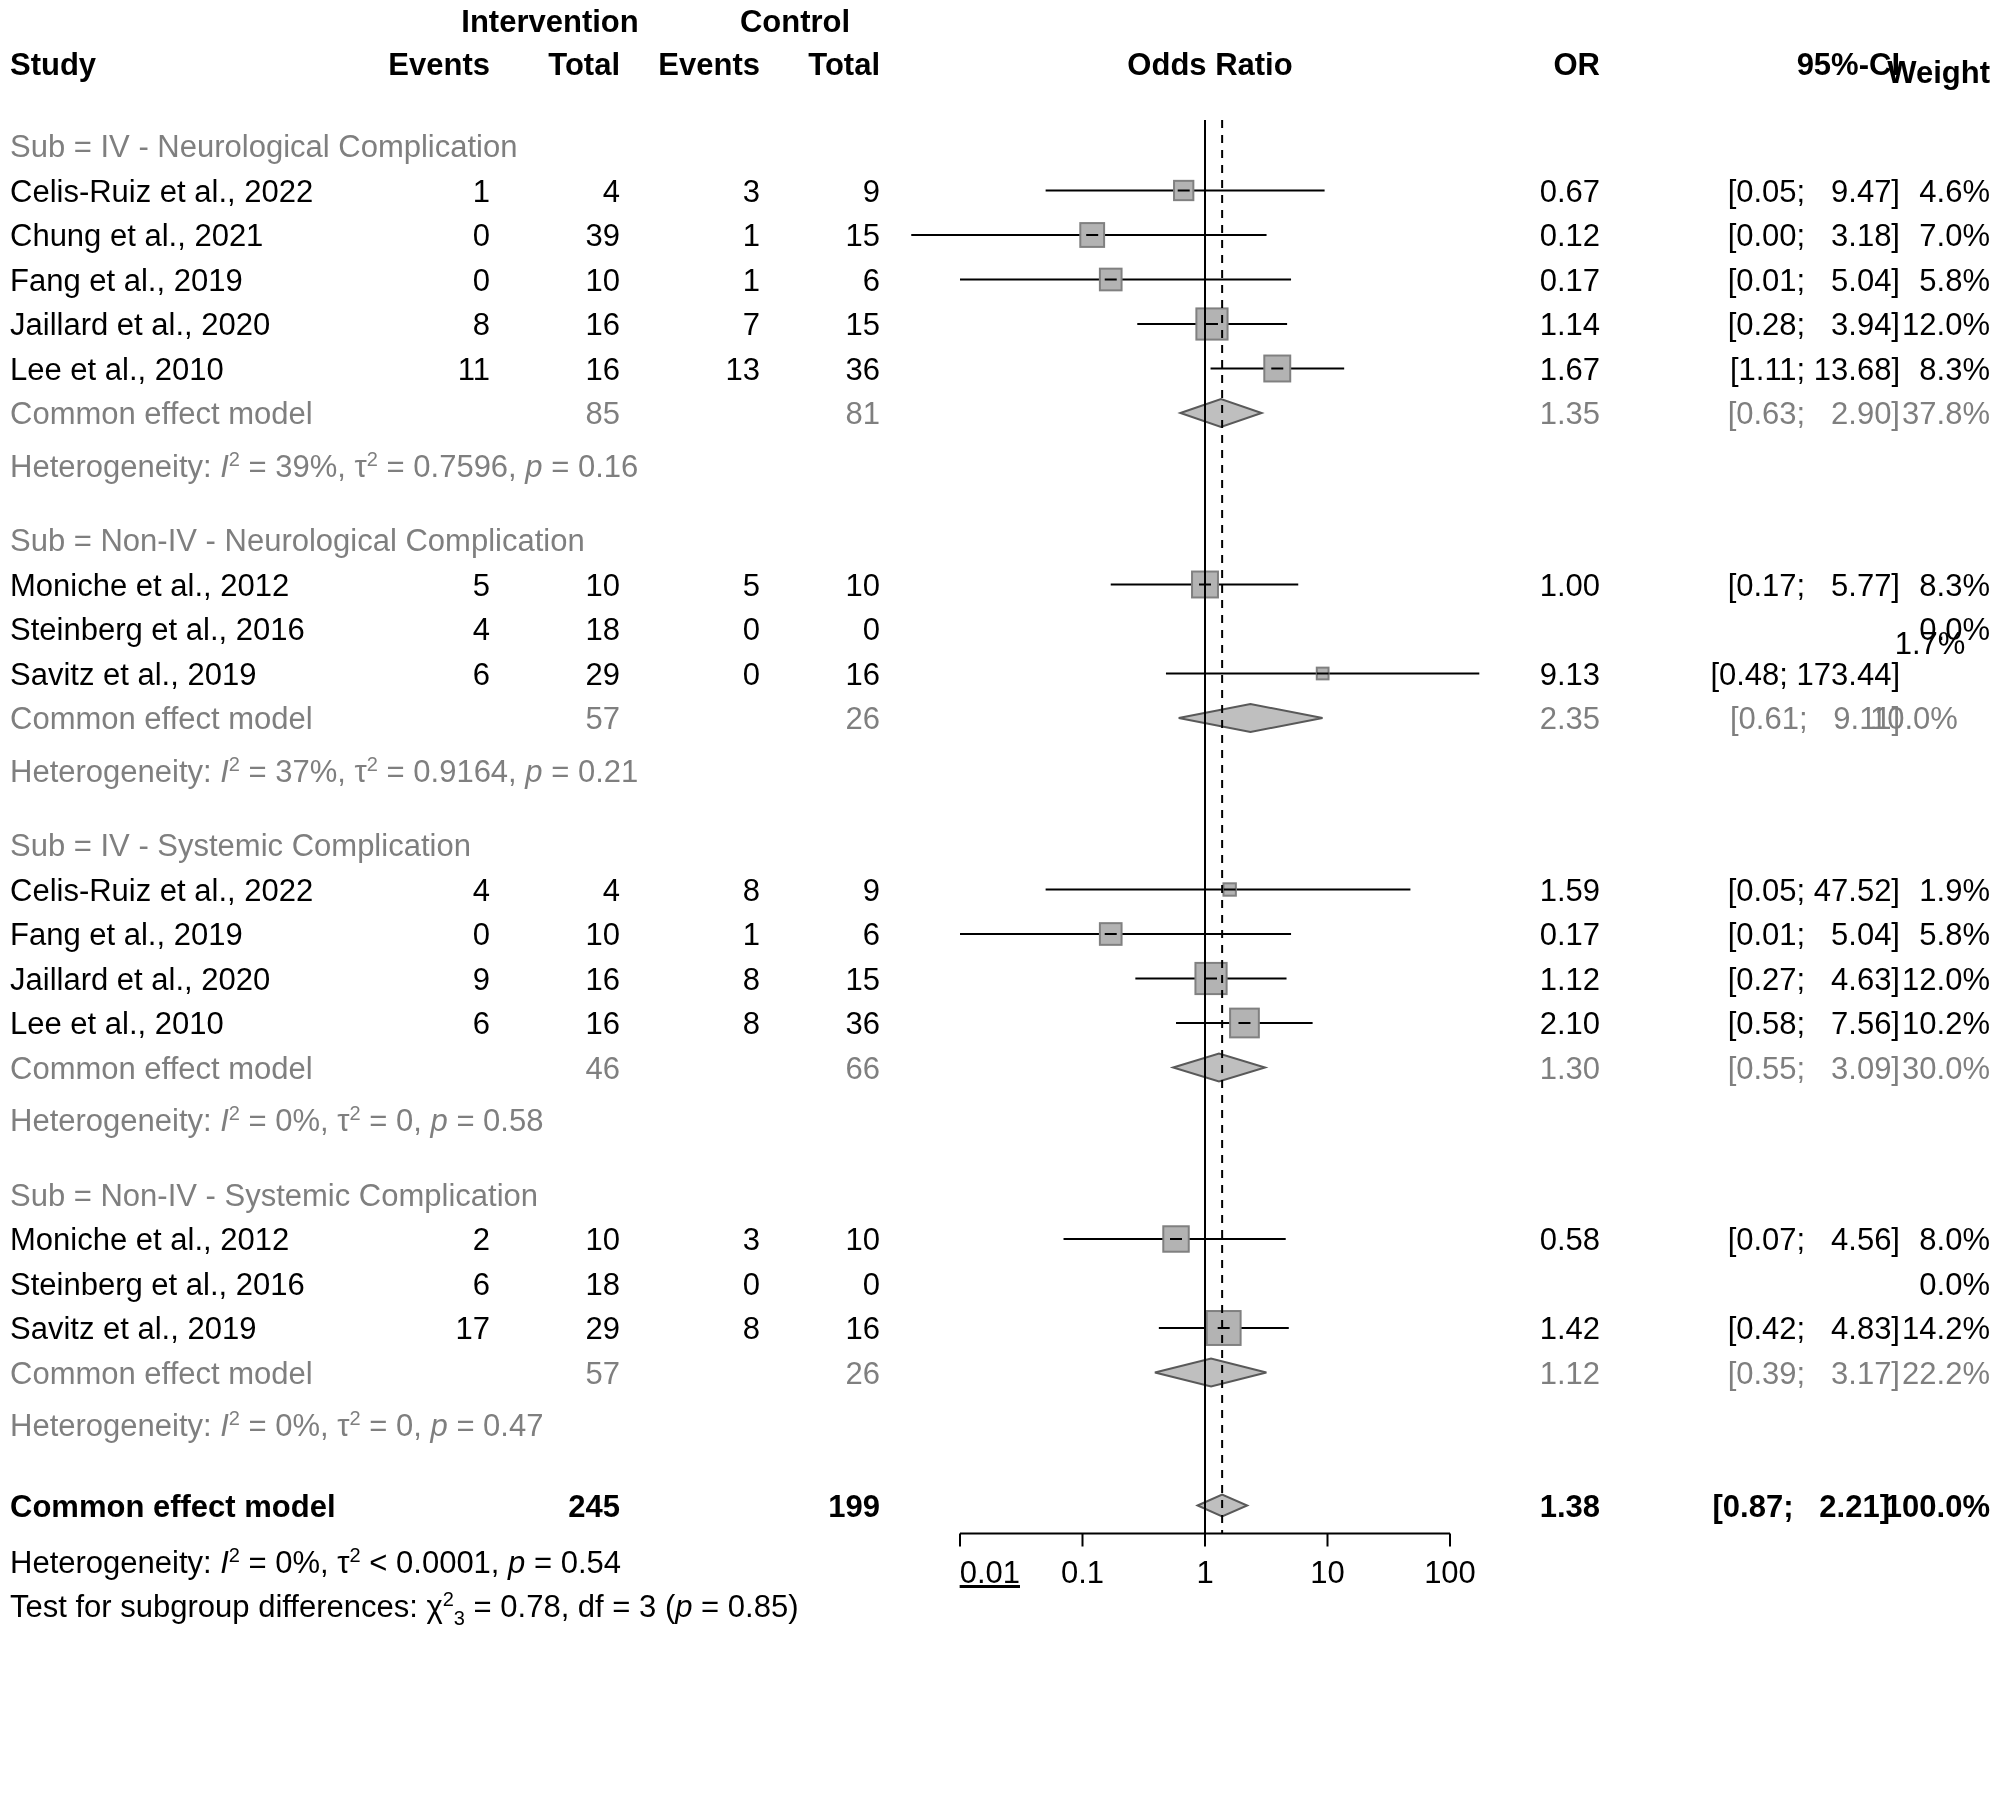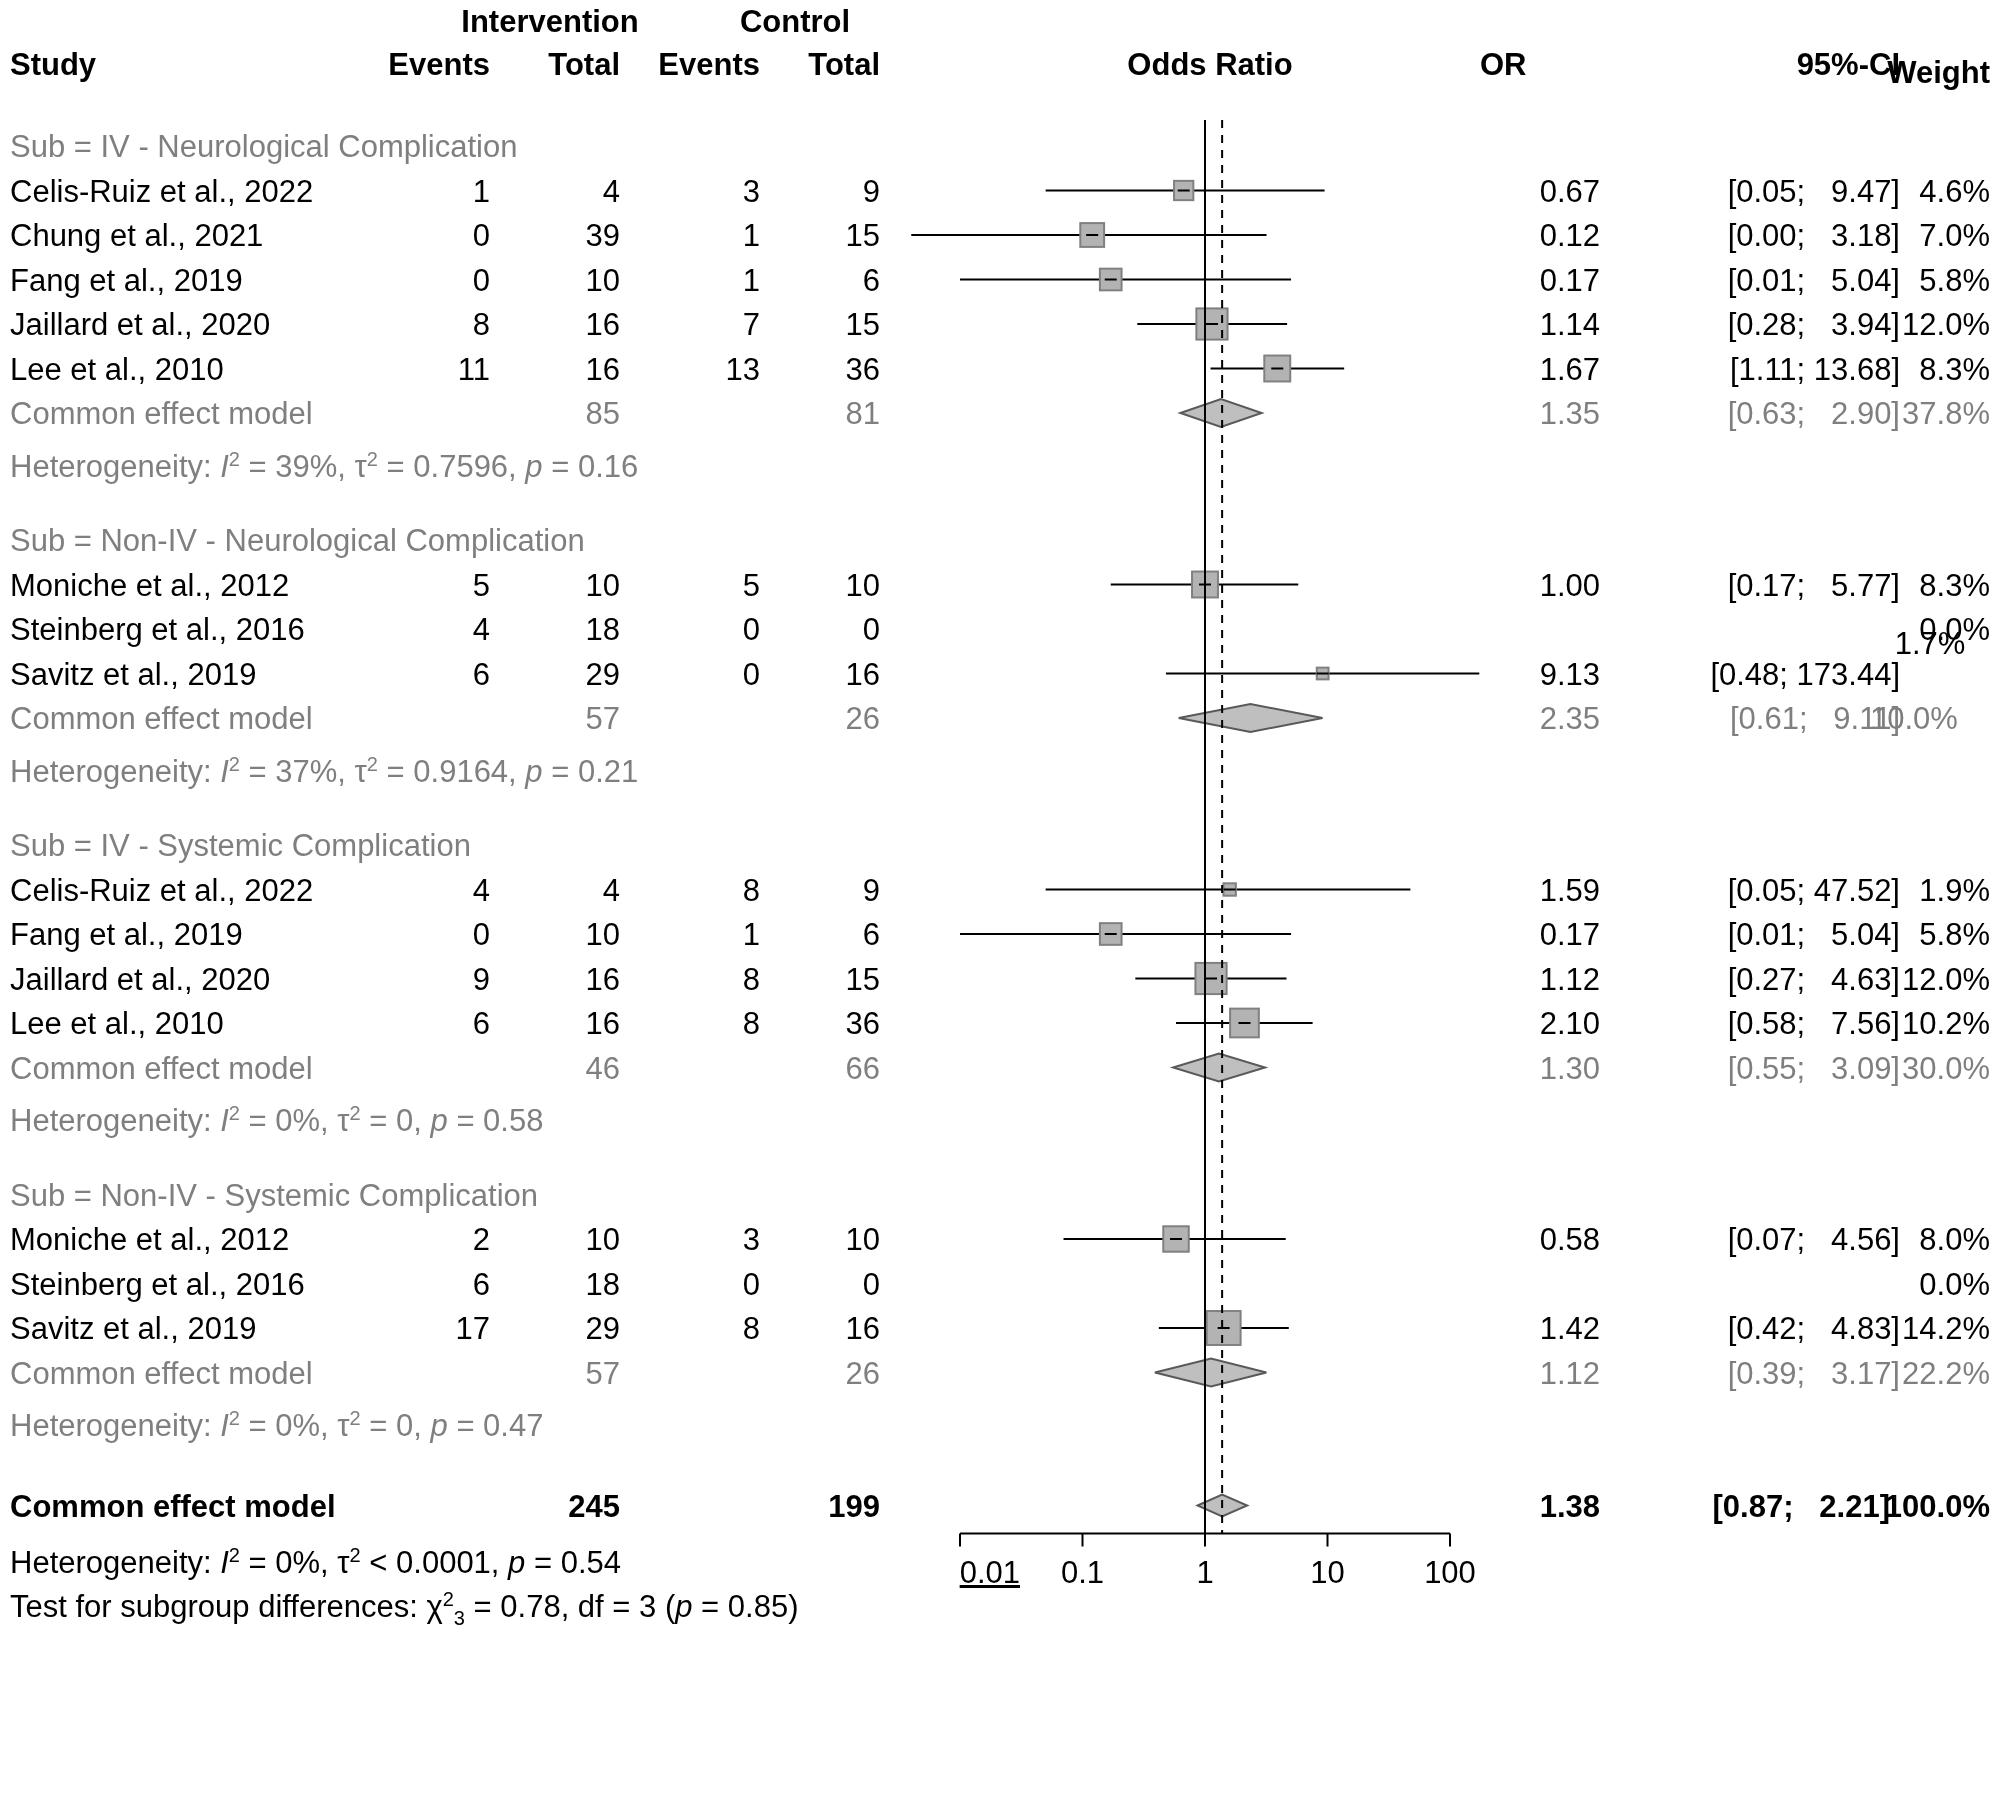--- a/index.html
+++ b/index.html
@@ -81,21 +81,21 @@
     </svg>
   <div id="textlayer">
       <div class="txt bold" style="left: 420px; top: 5px; width: 260px; text-align: center;">Intervention</div>
       <div class="txt bold" style="left: 680px; top: 5px; width: 230px; text-align: center;">Control</div>
       <div class="txt bold" style="left: 10px; top: 48px;">Study</div>
       <div class="txt bold" style="left: 360px; top: 48px; width: 130px; text-align: right;">Events</div>
       <div class="txt bold" style="left: 500px; top: 48px; width: 120px; text-align: right;">Total</div>
       <div class="txt bold" style="left: 630px; top: 48px; width: 130px; text-align: right;">Events</div>
       <div class="txt bold" style="left: 770px; top: 48px; width: 110px; text-align: right;">Total</div>
       <div class="txt bold" style="left: 1010px; top: 48px; width: 400px; text-align: center;">Odds Ratio</div>
-      <div class="txt bold" style="left: 1480px; top: 48px; width: 120px; text-align: left;">OR</div>
+      <div class="txt bold" style="left: 1480px; top: 48px; width: 120px; text-align: right;">OR</div>
       <div class="txt bold" style="left: 1600px; top: 48px; width: 300px; text-align: right;">95%-CI</div>
       <div class="txt bold" style="left: 1880px; top: 48px; width: 110px; text-align: right; margin-top: 8px;">Weight</div>
       <div class="txt grey" style="left: 10px; top: 130px;">Sub = IV - Neurological Complication</div>
       <div class="txt " style="left: 10px; top: 174.5px;">Celis-Ruiz et al., 2022</div>
       <div class="txt " style="left: 360px; top: 174.5px; width: 130px; text-align: right;">1</div>
       <div class="txt " style="left: 500px; top: 174.5px; width: 120px; text-align: right;">4</div>
       <div class="txt " style="left: 630px; top: 174.5px; width: 130px; text-align: right;">3</div>
       <div class="txt " style="left: 770px; top: 174.5px; width: 110px; text-align: right;">9</div>
       <div class="txt " style="left: 1470px; top: 174.5px; width: 130px; text-align: right;">0.67</div>
       <div class="txt " style="left: 1600px; top: 174.5px; width: 300px; text-align: right;">[0.05;   9.47]</div>

